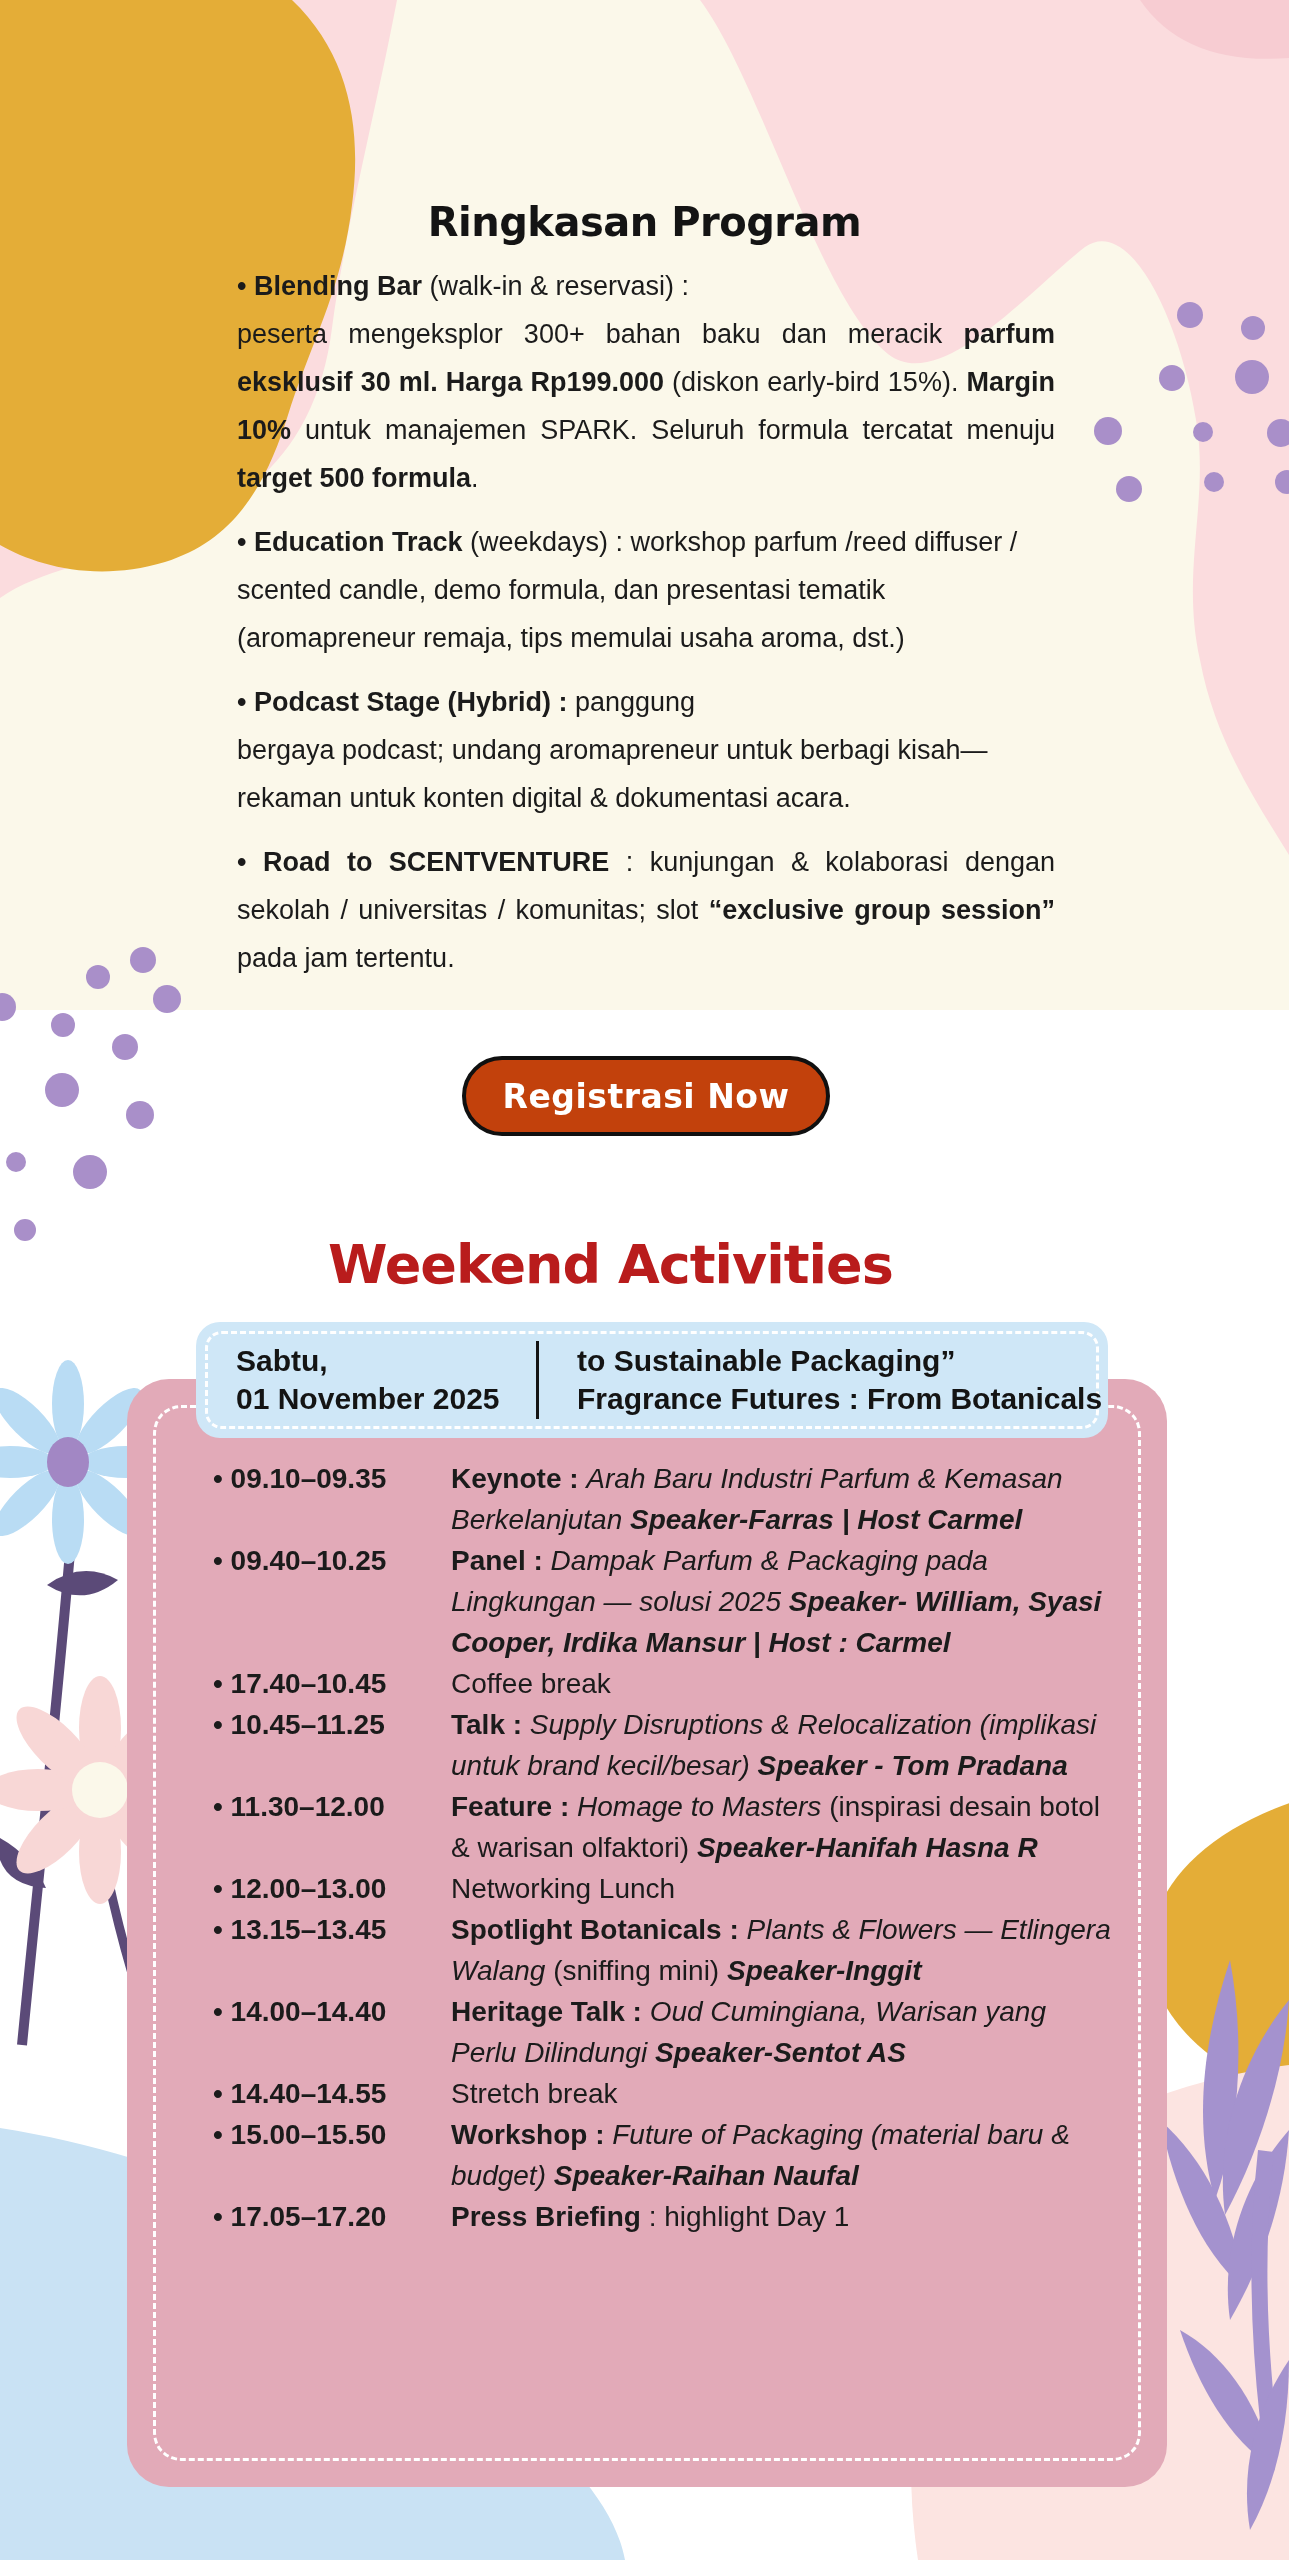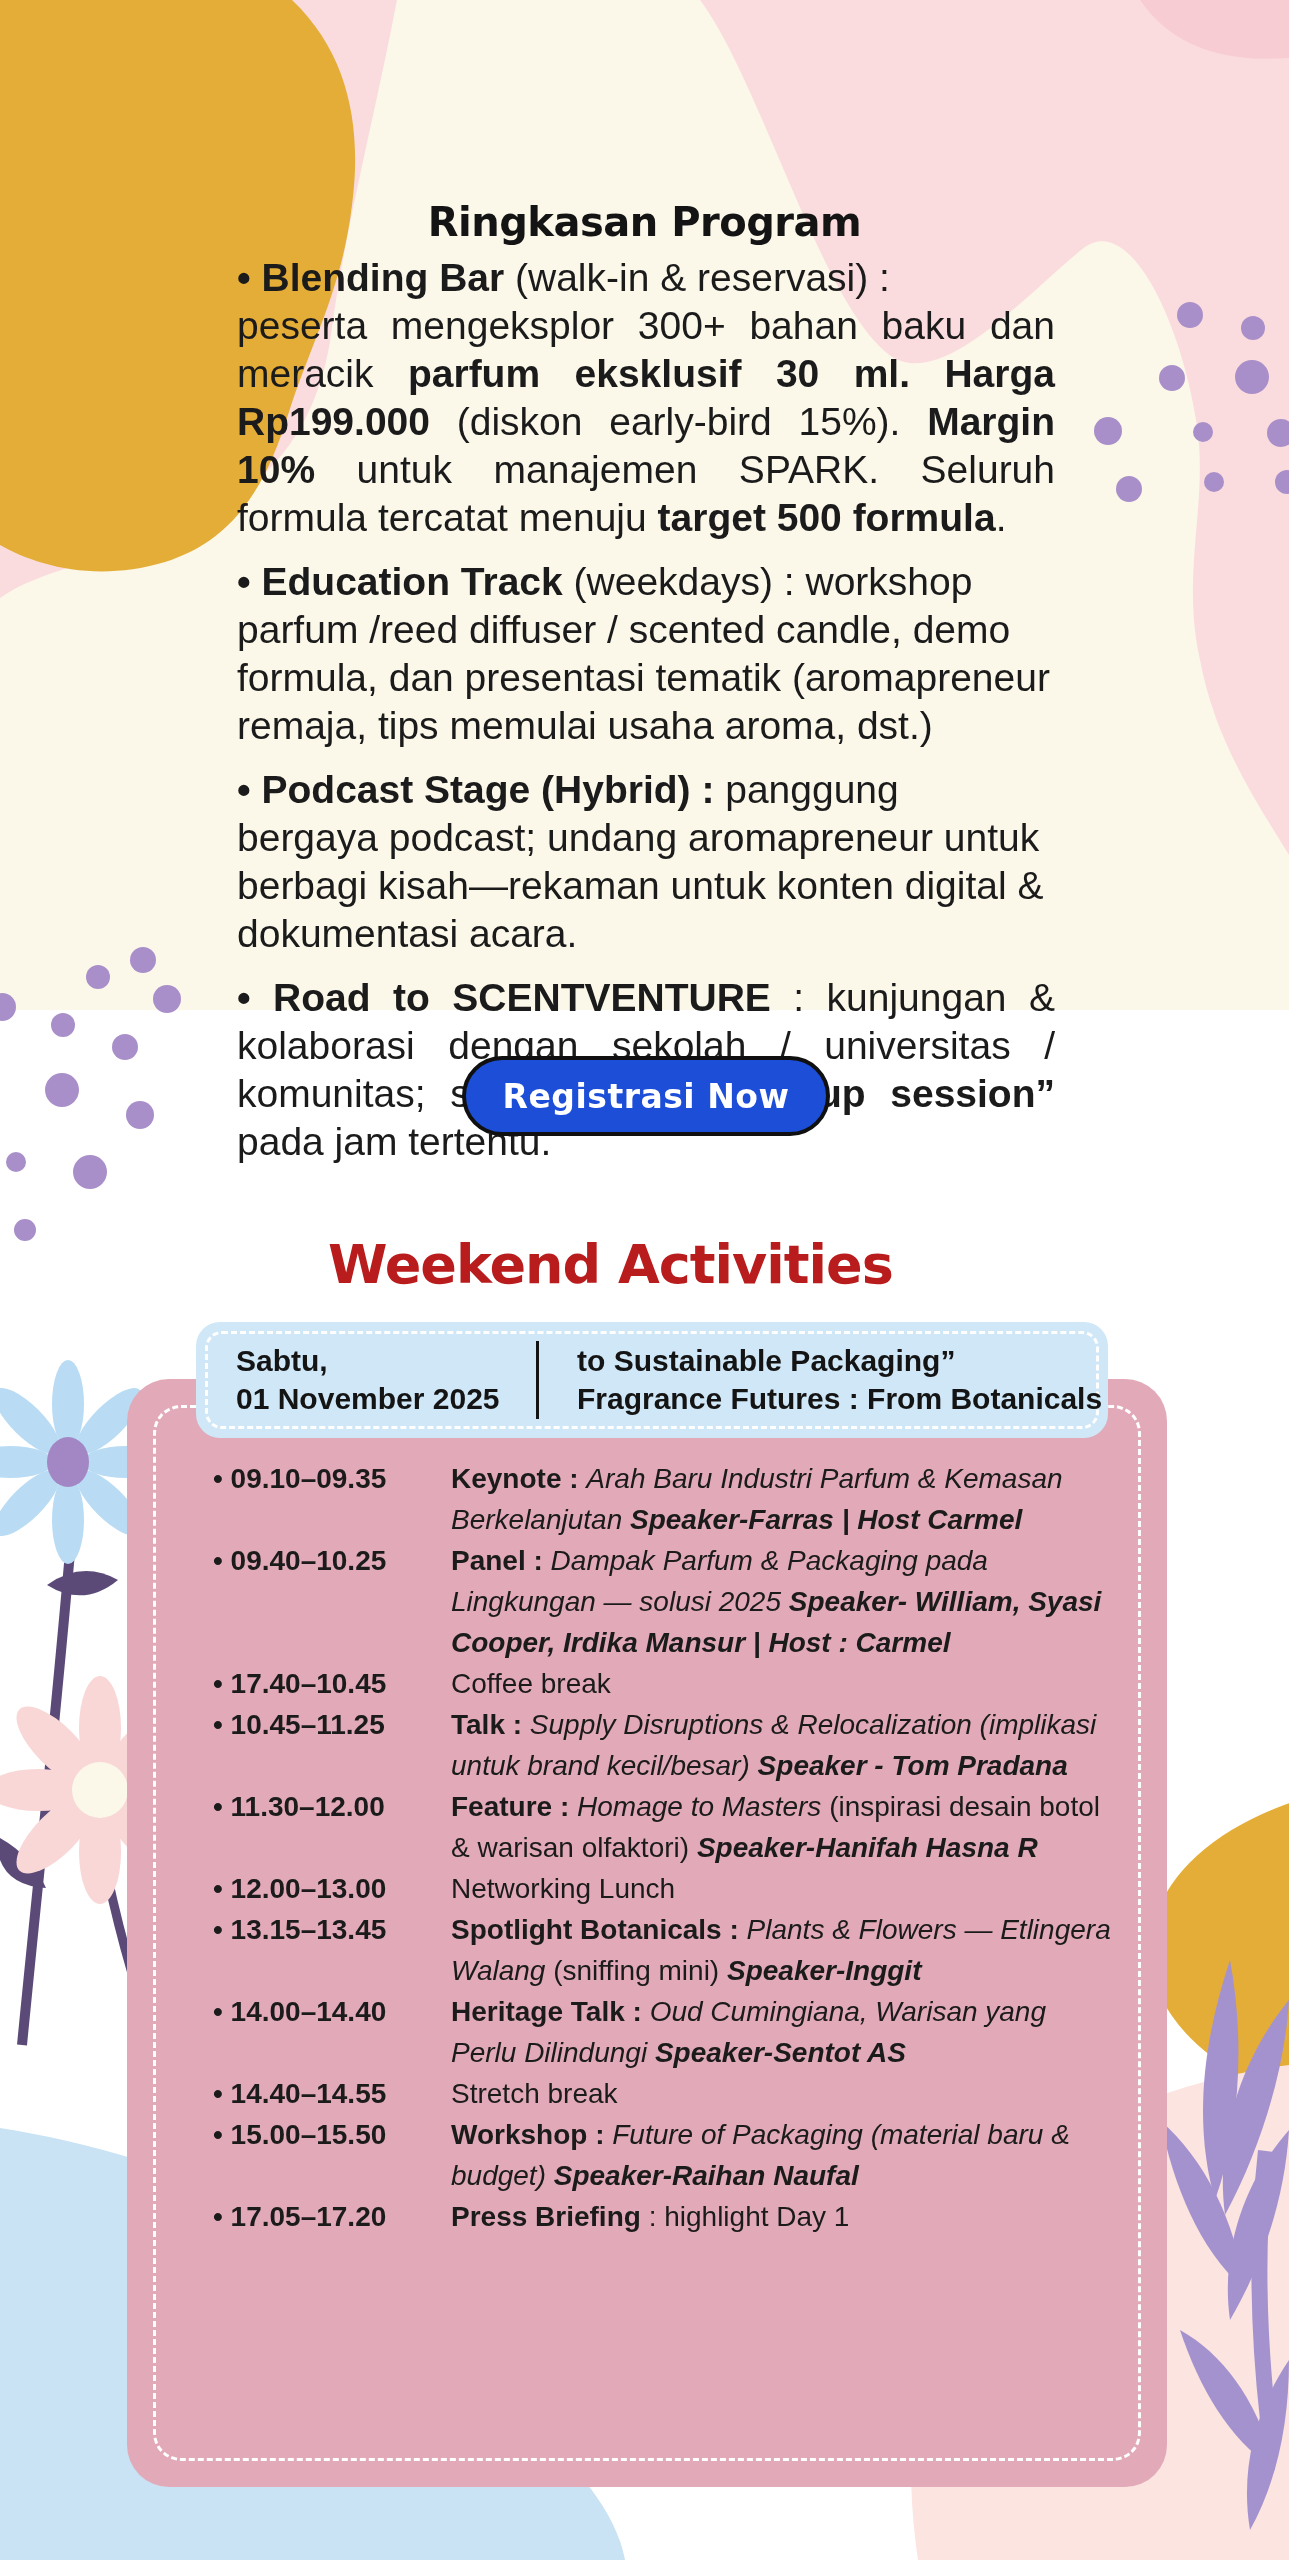--- a/index.html
+++ b/index.html
@@ -4,31 +4,31 @@
 <style>
   html,body{margin:0;padding:0;background:#ffffff;}
   .page{position:relative;width:1289px;height:2560px;overflow:hidden;background:#ffffff;
         font-family:"Liberation Sans",sans-serif;color:#1b1b1b;}
   .bg{position:absolute;left:0;top:0;z-index:0;}
 
   .program-title{position:absolute;left:0;top:172px;width:1289px;text-align:center;
     font-family:"DejaVu Sans",sans-serif;font-weight:800;font-size:40px;color:#141414;
     letter-spacing:-0.5px;z-index:2;}
 
-  .paragraphs{position:absolute;left:237px;top:254px;width:818px;font-size:39px;
+  .paragraphs{position:absolute;left:237px;top:262px;width:818px;font-size:27px;
     line-height:48px;z-index:2;}
   .paragraphs p{margin:0 0 16px 0;}
   .para-justify{text-align:justify;}
 
   .seg-b{font-weight:700;}
   .seg-i{font-style:italic;}
   .seg-bi{font-weight:700;font-style:italic;}
 
   .cta-button{position:absolute;left:462px;top:1056px;width:368px;height:80px;
-    background:#1d4ed8;border:4px solid #101010;border-radius:46px;box-sizing:border-box;
+    background:#c2410c;border:4px solid #101010;border-radius:46px;box-sizing:border-box;
     display:flex;align-items:center;justify-content:center;z-index:2;cursor:pointer;}
   .cta-button span{font-family:"DejaVu Sans",sans-serif;font-weight:800;font-size:33px;
     color:#ffffff;letter-spacing:0.5px;}
 
   .weekend-title{position:absolute;left:0;top:1188px;width:1221px;text-align:center;
     font-family:"DejaVu Sans",sans-serif;font-weight:800;font-size:54px;color:#b91c1c;
     letter-spacing:-1px;z-index:2;}
 
   .schedule-card{position:absolute;left:127px;top:1379px;width:1040px;height:1108px;
     background:#e2aab8;border-radius:42px;z-index:1;}

